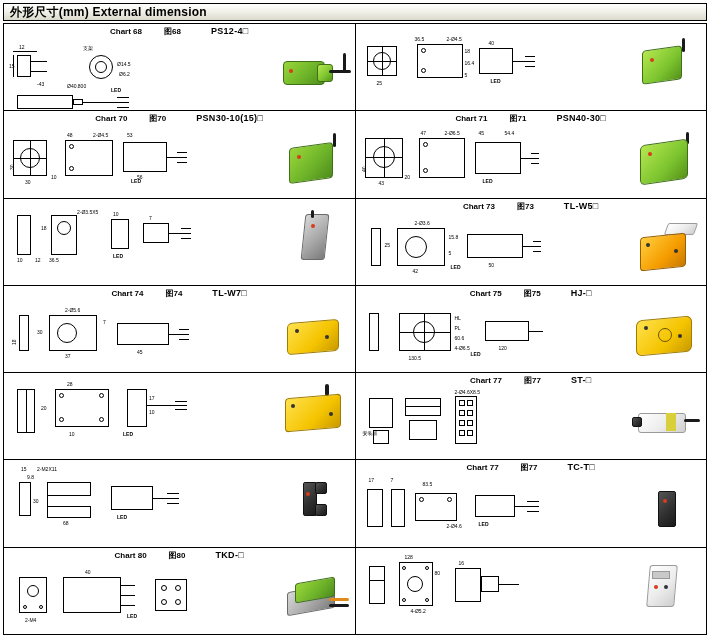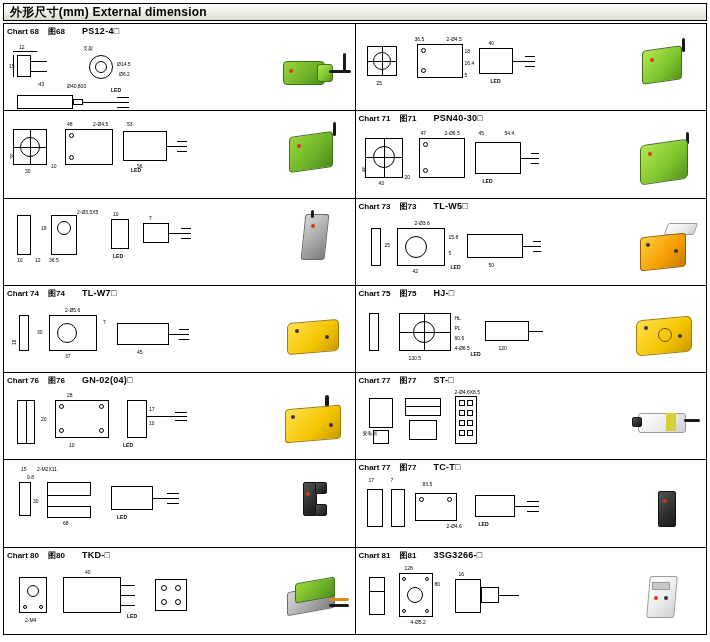--- a/index.html
+++ b/index.html
@@ -38,23 +38,24 @@
   }
   .cell{
     border-right:1px solid #000;
     border-bottom:1px solid #000;
     position:relative;
     box-sizing:border-box;
     overflow:hidden;
     padding:2px 3px;
   }
   .cell-head{
-    display:flex;align-items:baseline;gap:9px;
+    display:flex;align-items:baseline;gap:22px;
     height:11px;
     white-space:nowrap;
+    justify-content:center;
   }
   .chart-label{font-size:8px;font-weight:bold;}
   .chart-cn{font-size:8px;font-weight:bold;}
   .model{font-size:9px;font-weight:bold;margin-left:8px;letter-spacing:0.3px;}
   .cell-body{
     position:relative;
     height:calc(100% - 12px);
     display:flex;
     align-items:center;
   }
@@ -178,20 +179,25 @@
           <div class="prod" style="width:70px;height:50px;">
             <div class="cable" style="left:50px;top:2px;width:3px;height:14px;"></div>
             <div class="body-green2" style="position:absolute;left:10px;top:12px;width:38px;height:32px;border-radius:4px;transform:skewY(-8deg);"></div>
             <div class="dot-red" style="left:18px;top:22px;"></div>
           </div>
         </div>
       </div>
     </div>
 
     <div class="cell">
+      <div class="cell-head">
+        <span class="chart-label">Chart 70</span>
+        <span class="chart-cn">图70</span>
+        <span class="model">PSN30-10(15)□</span>
+      </div>
       <div class="cell-body">
         <div class="drawing">
           <div class="rect" style="left:6px;top:16px;width:34px;height:36px;"></div>
           <div class="circ" style="left:13px;top:24px;width:20px;height:20px;"></div>
           <div class="ln hl" style="left:6px;top:34px;width:34px;"></div>
           <div class="ln vl" style="left:23px;top:16px;height:36px;"></div>
           <div class="dim" style="left:18px;top:55px;">30</div>
           <div class="dimv" style="left:2px;top:46px;">30</div>
           <div class="rect" style="left:58px;top:16px;width:48px;height:36px;"></div>
           <div class="circ" style="left:62px;top:20px;width:5px;height:5px;"></div>
@@ -379,25 +385,20 @@
             <div class="body-yellow" style="position:absolute;left:4px;top:10px;width:54px;height:34px;border-radius:6px;transform:skewY(-5deg);"></div>
             <div class="dot-dark" style="left:12px;top:18px;"></div>
             <div class="dot-dark" style="left:46px;top:26px;"></div>
             <div class="circ" style="left:26px;top:20px;width:14px;height:14px;border-color:#6b5200;"></div>
           </div>
         </div>
       </div>
     </div>
 
     <div class="cell">
-      <div class="cell-head">
-        <span class="chart-label">Chart 76</span>
-        <span class="chart-cn">图76</span>
-        <span class="model">GN-02(04)□</span>
-      </div>
       <div class="cell-body">
         <div class="drawing">
           <div class="rect" style="left:10px;top:14px;width:18px;height:44px;"></div>
           <div class="ln vl" style="left:19px;top:14px;height:44px;"></div>
           <div class="rect" style="left:48px;top:14px;width:54px;height:38px;"></div>
           <div class="circ" style="left:52px;top:18px;width:5px;height:5px;"></div>
           <div class="circ" style="left:92px;top:18px;width:5px;height:5px;"></div>
           <div class="circ" style="left:52px;top:42px;width:5px;height:5px;"></div>
           <div class="circ" style="left:92px;top:42px;width:5px;height:5px;"></div>
           <div class="dim" style="left:60px;top:6px;">28</div>
@@ -549,25 +550,20 @@
             <div class="body-grey" style="position:absolute;left:6px;top:18px;width:46px;height:22px;border-radius:3px;transform:skewY(-10deg);"></div>
             <div class="body-green" style="position:absolute;left:14px;top:10px;width:38px;height:18px;border-radius:3px;transform:skewY(-10deg);"></div>
             <div class="cable" style="left:48px;top:28px;width:20px;height:3px;background:#e08a1a;"></div>
             <div class="cable" style="left:48px;top:34px;width:20px;height:3px;"></div>
           </div>
         </div>
       </div>
     </div>
 
     <div class="cell">
-      <div class="cell-head">
-        <span class="chart-label">Chart 81</span>
-        <span class="chart-cn">图81</span>
-        <span class="model">3SG3266-□</span>
-      </div>
       <div class="cell-body">
         <div class="drawing">
           <div class="rect" style="left:10px;top:16px;width:16px;height:38px;"></div>
           <div class="ln hl" style="left:10px;top:30px;width:16px;"></div>
           <div class="rect" style="left:40px;top:12px;width:34px;height:44px;"></div>
           <div class="circ" style="left:48px;top:26px;width:16px;height:16px;"></div>
           <div class="circ" style="left:43px;top:16px;width:4px;height:4px;"></div>
           <div class="circ" style="left:66px;top:16px;width:4px;height:4px;"></div>
           <div class="circ" style="left:43px;top:48px;width:4px;height:4px;"></div>
           <div class="circ" style="left:66px;top:48px;width:4px;height:4px;"></div>

